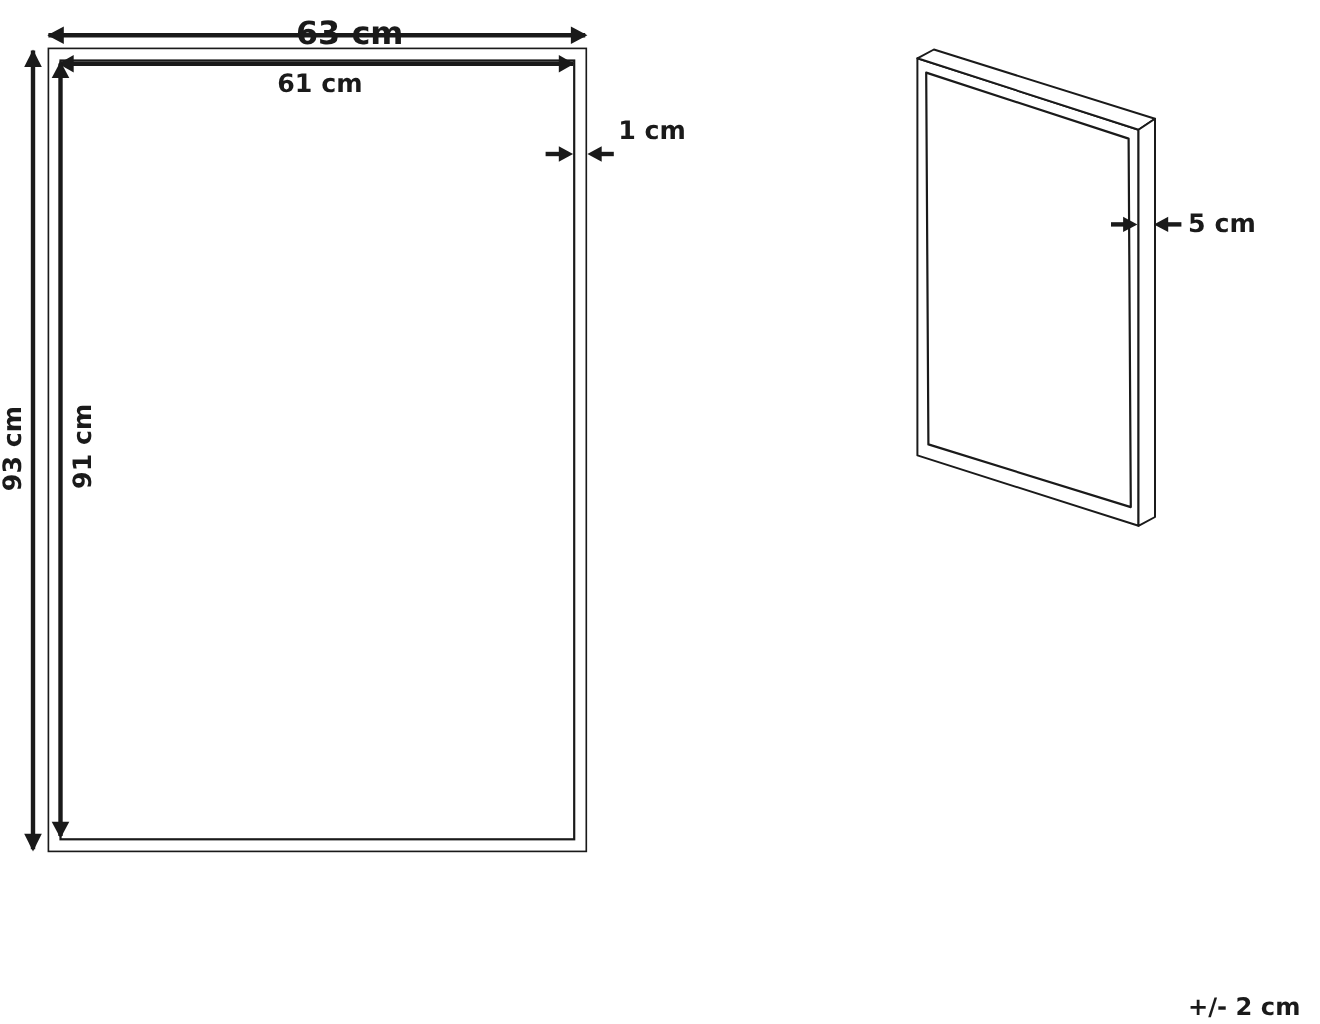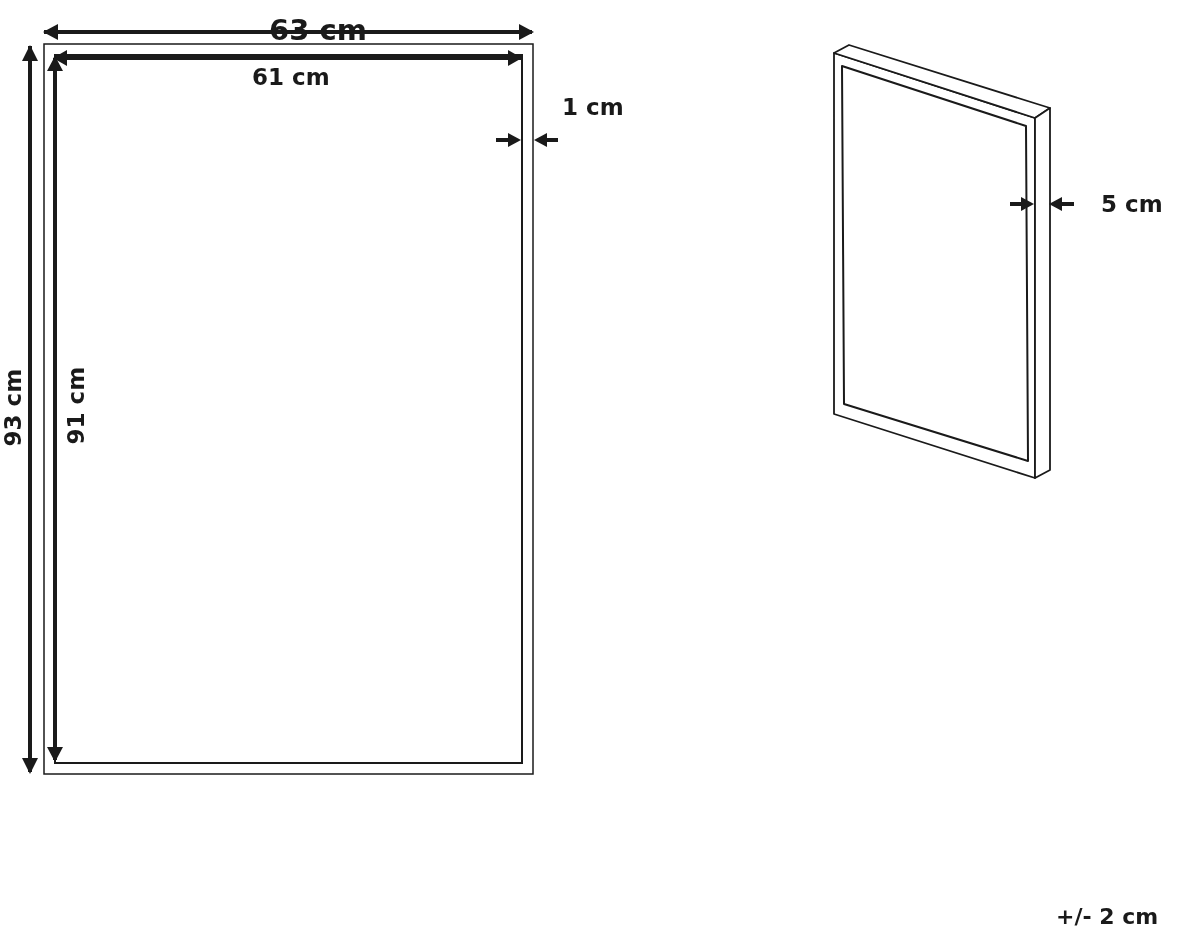--- a/index.html
+++ b/index.html
@@ -70,17 +70,17 @@
       <rect x="1010" y="202" width="14" height="4"></rect>
       <path d="M1034,204 L1021,197 L1021,211 Z"></path>
       <rect x="1058" y="202" width="16" height="4"></rect>
       <path d="M1049,204 L1062,197 L1062,211 Z"></path>
     </g>
   </g>
 </svg>
 
 <div class="lbl" style="left:253px; top:16px; font-size:29px;margin-left:16px;">63 cm</div>
 <div class="lbl" style="left:252px; top:66px; font-size:23px;text-align:center;">61 cm</div>
-<div class="lbl" style="left:562px; top:96px; font-size:23px;">1 cm</div>
+<div class="lbl" style="left:562px; top:108px; font-size:23px;">1 cm</div>
 <div class="lbl rot" style="left:-22px; top:400px; width:70px; text-align:center; font-size:23px;">93 cm</div>
 <div class="lbl rot" style="left:41px; top:398px; width:70px; text-align:center; font-size:23px;">91 cm</div>
-<div class="lbl" style="left:1080px; top:193px; font-size:23px;margin-left:21px;">5 cm</div>
-<div class="lbl" style="left:1056px; top:906px; font-size:22px;">+/- 2 cm</div>
+<div class="lbl" style="left:1080px; top:193px; font-size:23px;">5 cm</div>
+<div class="lbl" style="left:1080px; top:906px; font-size:22px;">+/- 2 cm</div>
 
 </body></html>

